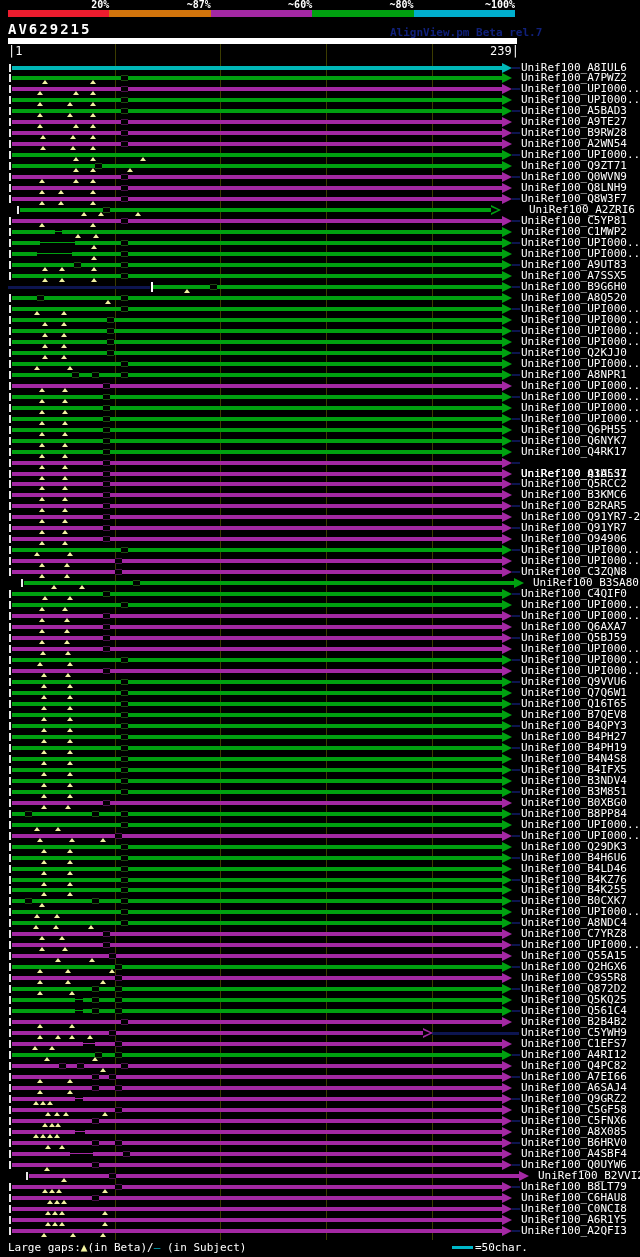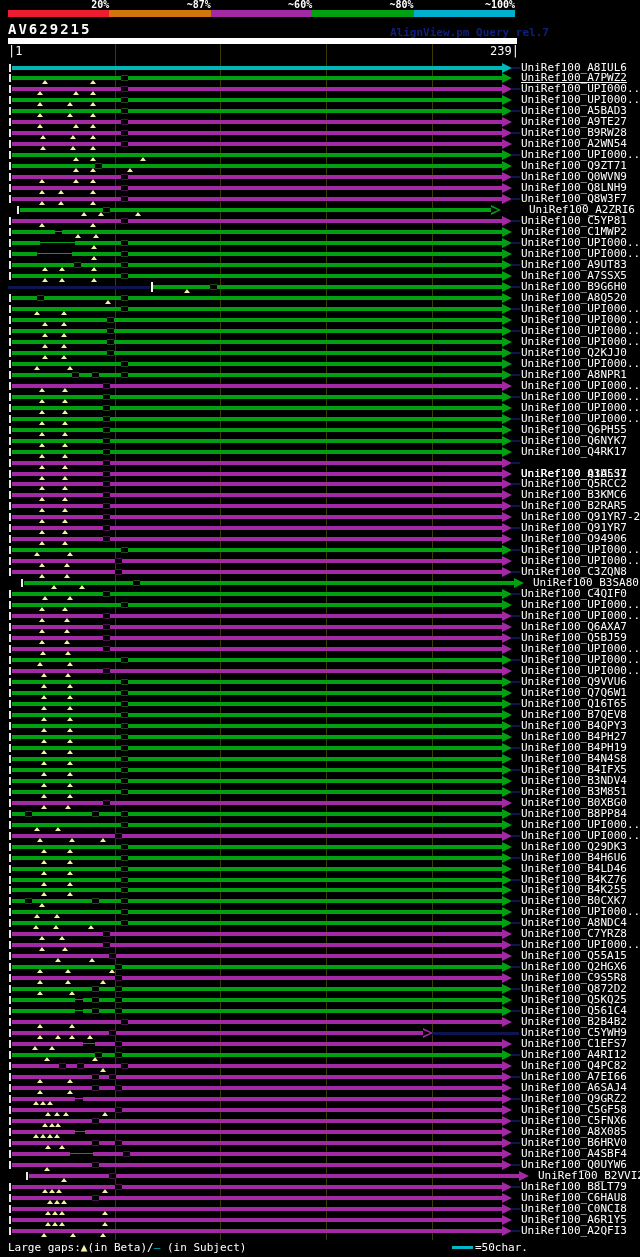--- a/index.html
+++ b/index.html
@@ -24,21 +24,21 @@
       <div style="position: absolute; left: 109.4px; top: 10px; width: 101.4px; height: 7px; background: rgb(210, 116, 12);"></div>
       <div style="position: absolute; left: 130.8px; top: 0px; width: 80px; height: 10px; text-align: right; color: rgb(255, 255, 255); font-size: 10px; font-weight: bold; line-height: 10px;">~87%</div>
       <div style="position: absolute; left: 210.8px; top: 10px; width: 101.4px; height: 7px; background: rgb(163, 40, 163);"></div>
       <div style="position: absolute; left: 232.2px; top: 0px; width: 80px; height: 10px; text-align: right; color: rgb(255, 255, 255); font-size: 10px; font-weight: bold; line-height: 10px;">~60%</div>
       <div style="position: absolute; left: 312.2px; top: 10px; width: 101.4px; height: 7px; background: rgb(0, 160, 16);"></div>
       <div style="position: absolute; left: 333.6px; top: 0px; width: 80px; height: 10px; text-align: right; color: rgb(255, 255, 255); font-size: 10px; font-weight: bold; line-height: 10px;">~80%</div>
       <div style="position: absolute; left: 413.6px; top: 10px; width: 101.4px; height: 7px; background: rgb(0, 174, 205);"></div>
       <div style="position: absolute; left: 435px; top: 0px; width: 80px; height: 10px; text-align: right; color: rgb(255, 255, 255); font-size: 10px; font-weight: bold; line-height: 10px;">~100%</div>
     </div>
   <div class="qtitle">AV629215</div>
-  <div class="wm">AlignView.pm Query rel.7</div>
+  <div class="wm">AlignView.pm Beta rel.7</div>
   <div class="rulerbar"></div>
   <div class="rnum" style="left:8px">|1</div>
   <div class="rnum" style="left:484px;width:35px;text-align:right">239|</div>
   <div id="grid">
       <div style="position: absolute; left: 115px; top: 44px; width: 1px; height: 1196px; background: rgb(60, 60, 0);"></div>
       <div style="position: absolute; left: 220px; top: 44px; width: 1px; height: 1196px; background: rgb(60, 60, 0);"></div>
       <div style="position: absolute; left: 326px; top: 44px; width: 1px; height: 1196px; background: rgb(60, 60, 0);"></div>
       <div style="position: absolute; left: 432px; top: 44px; width: 1px; height: 1196px; background: rgb(60, 60, 0);"></div>
     </div>
   <div id="rows">
@@ -49,21 +49,21 @@
         <div style="position: absolute; left: 512px; top: 5px; width: 8px; height: 2px; background: rgb(13, 21, 80);"></div>
         <div style="position: absolute; left: 521px; top: 0px; height: 11px; line-height: 11px; font-size: 11px; color: rgb(255, 255, 255); white-space: nowrap;">UniRef100_A8IUL6</div>
       </div>
       <div style="position: absolute; left: 0px; top: 72px; width: 640px; height: 11px;">
         <div style="position: absolute; left: 12px; top: 4px; width: 490px; height: 4px; background: rgb(0, 160, 16);"></div>
         <div style="position: absolute; left: 121px; top: 3px; width: 7px; height: 6px; background: rgb(0, 0, 0); box-sizing: border-box; border-top: 1px solid rgb(29, 74, 16); border-bottom: 1px solid rgb(29, 74, 16);"></div>
         <div style="position: absolute; left: 42px; top: 8px; width: 0px; height: 0px; border-left: 3px solid transparent; border-right: 3px solid transparent; border-bottom: 4px solid rgb(242, 242, 160);"></div>
         <div style="position: absolute; left: 90px; top: 8px; width: 0px; height: 0px; border-left: 3px solid transparent; border-right: 3px solid transparent; border-bottom: 4px solid rgb(242, 242, 160);"></div>
         <div style="position: absolute; left: 9px; top: 2px; width: 2px; height: 8px; background: rgb(232, 232, 232);"></div>
         <div style="position: absolute; left: 502px; top: 1px; width: 0px; height: 0px; border-top: 5px solid transparent; border-bottom: 5px solid transparent; border-left: 10px solid rgb(0, 160, 16);"></div>
-        <div style="position: absolute; left: 521px; top: 0px; height: 11px; line-height: 11px; font-size: 11px; color: rgb(255, 255, 255); white-space: nowrap; text-decoration: underline;">UniRef100_A7PWZ2</div>
+        <div style="position: absolute; left: 521px; top: 0px; height: 11px; line-height: 11px; font-size: 11px; color: rgb(255, 255, 255); white-space: nowrap;">UniRef100_A7PWZ2</div>
       </div>
       <div style="position: absolute; left: 0px; top: 83px; width: 640px; height: 11px;">
         <div style="position: absolute; left: 12px; top: 4px; width: 490px; height: 4px; background: rgb(163, 40, 163);"></div>
         <div style="position: absolute; left: 121px; top: 3px; width: 7px; height: 6px; background: rgb(0, 0, 0); box-sizing: border-box; border-top: 1px solid rgb(74, 16, 74); border-bottom: 1px solid rgb(74, 16, 74);"></div>
         <div style="position: absolute; left: 37px; top: 8px; width: 0px; height: 0px; border-left: 3px solid transparent; border-right: 3px solid transparent; border-bottom: 4px solid rgb(242, 242, 160);"></div>
         <div style="position: absolute; left: 73px; top: 8px; width: 0px; height: 0px; border-left: 3px solid transparent; border-right: 3px solid transparent; border-bottom: 4px solid rgb(242, 242, 160);"></div>
         <div style="position: absolute; left: 90px; top: 8px; width: 0px; height: 0px; border-left: 3px solid transparent; border-right: 3px solid transparent; border-bottom: 4px solid rgb(242, 242, 160);"></div>
         <div style="position: absolute; left: 9px; top: 2px; width: 2px; height: 8px; background: rgb(232, 232, 232);"></div>
         <div style="position: absolute; left: 502px; top: 1px; width: 0px; height: 0px; border-top: 5px solid transparent; border-bottom: 5px solid transparent; border-left: 10px solid rgb(163, 40, 163);"></div>
         <div style="position: absolute; left: 512px; top: 5px; width: 8px; height: 2px; background: rgb(13, 21, 80);"></div>

